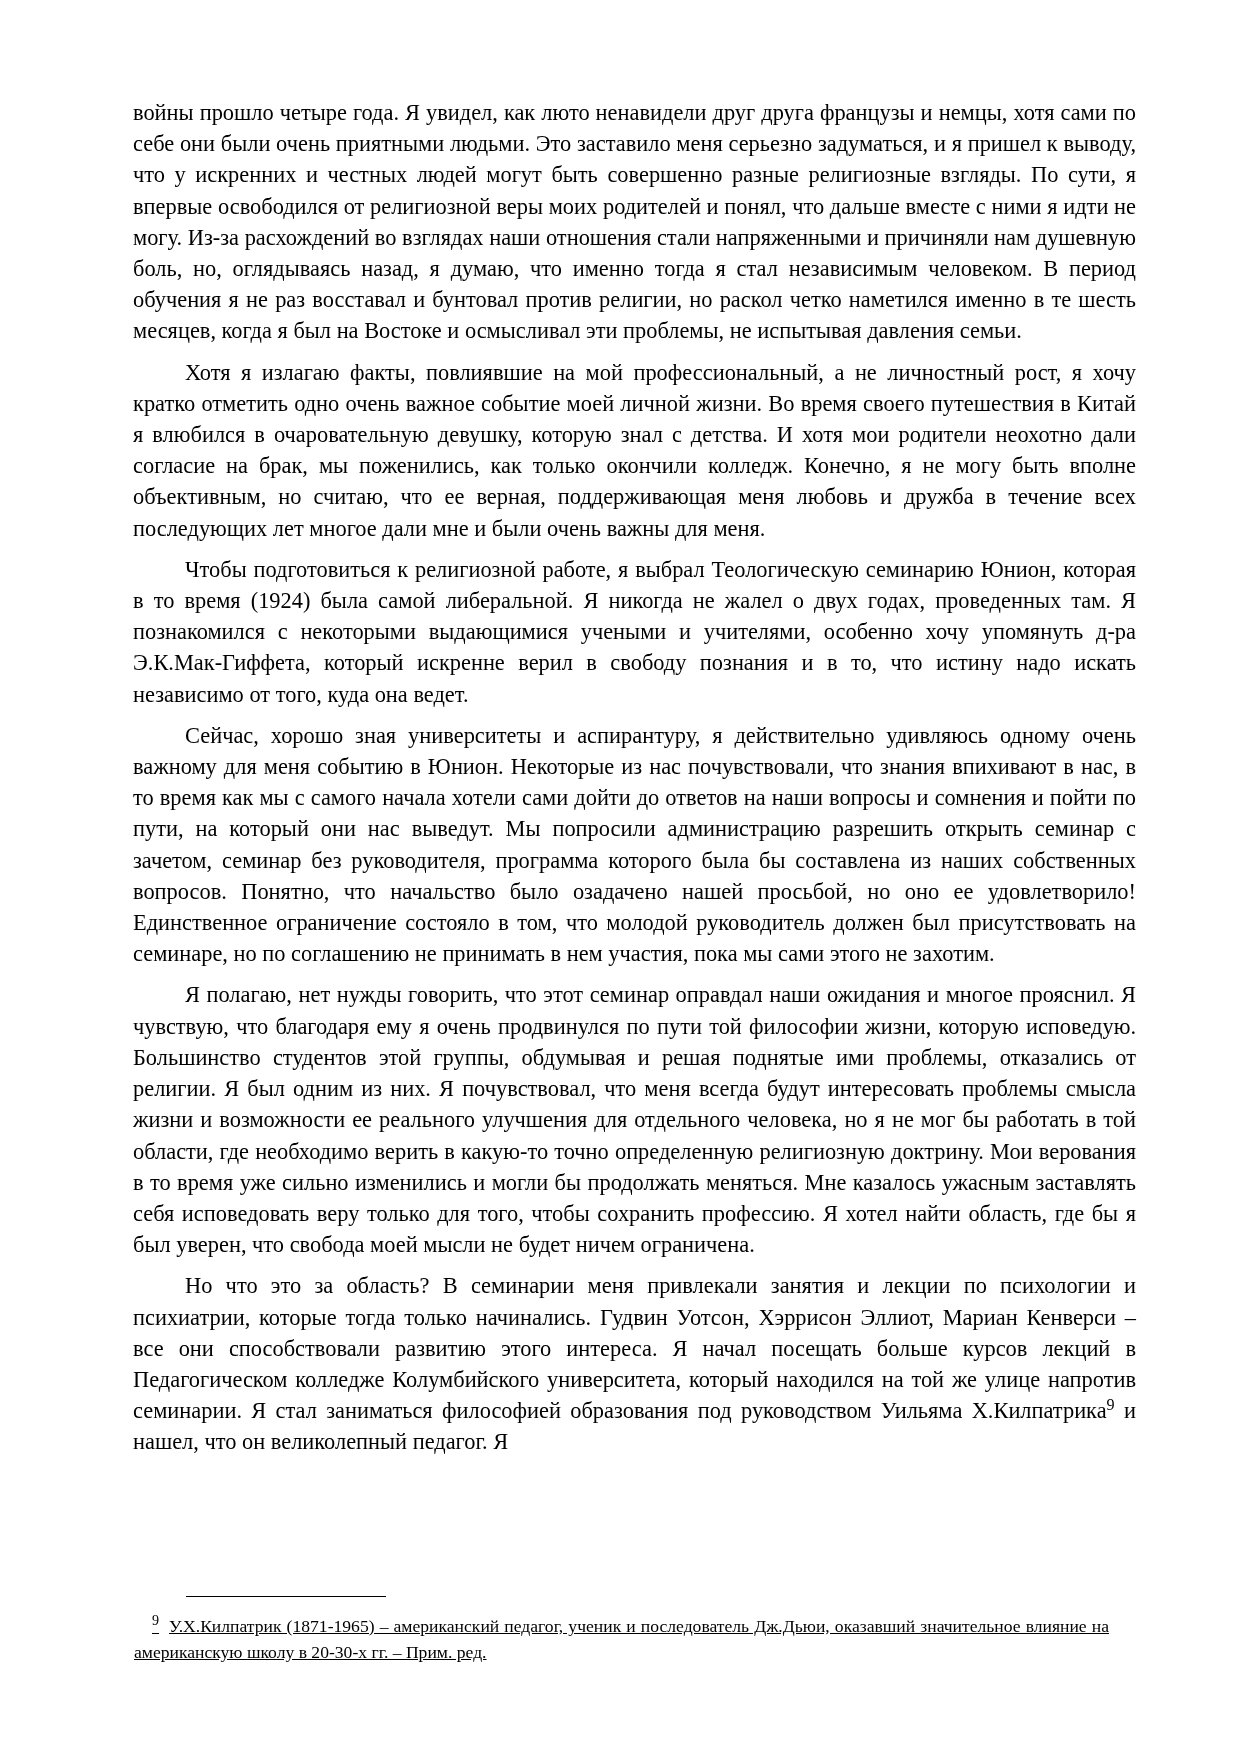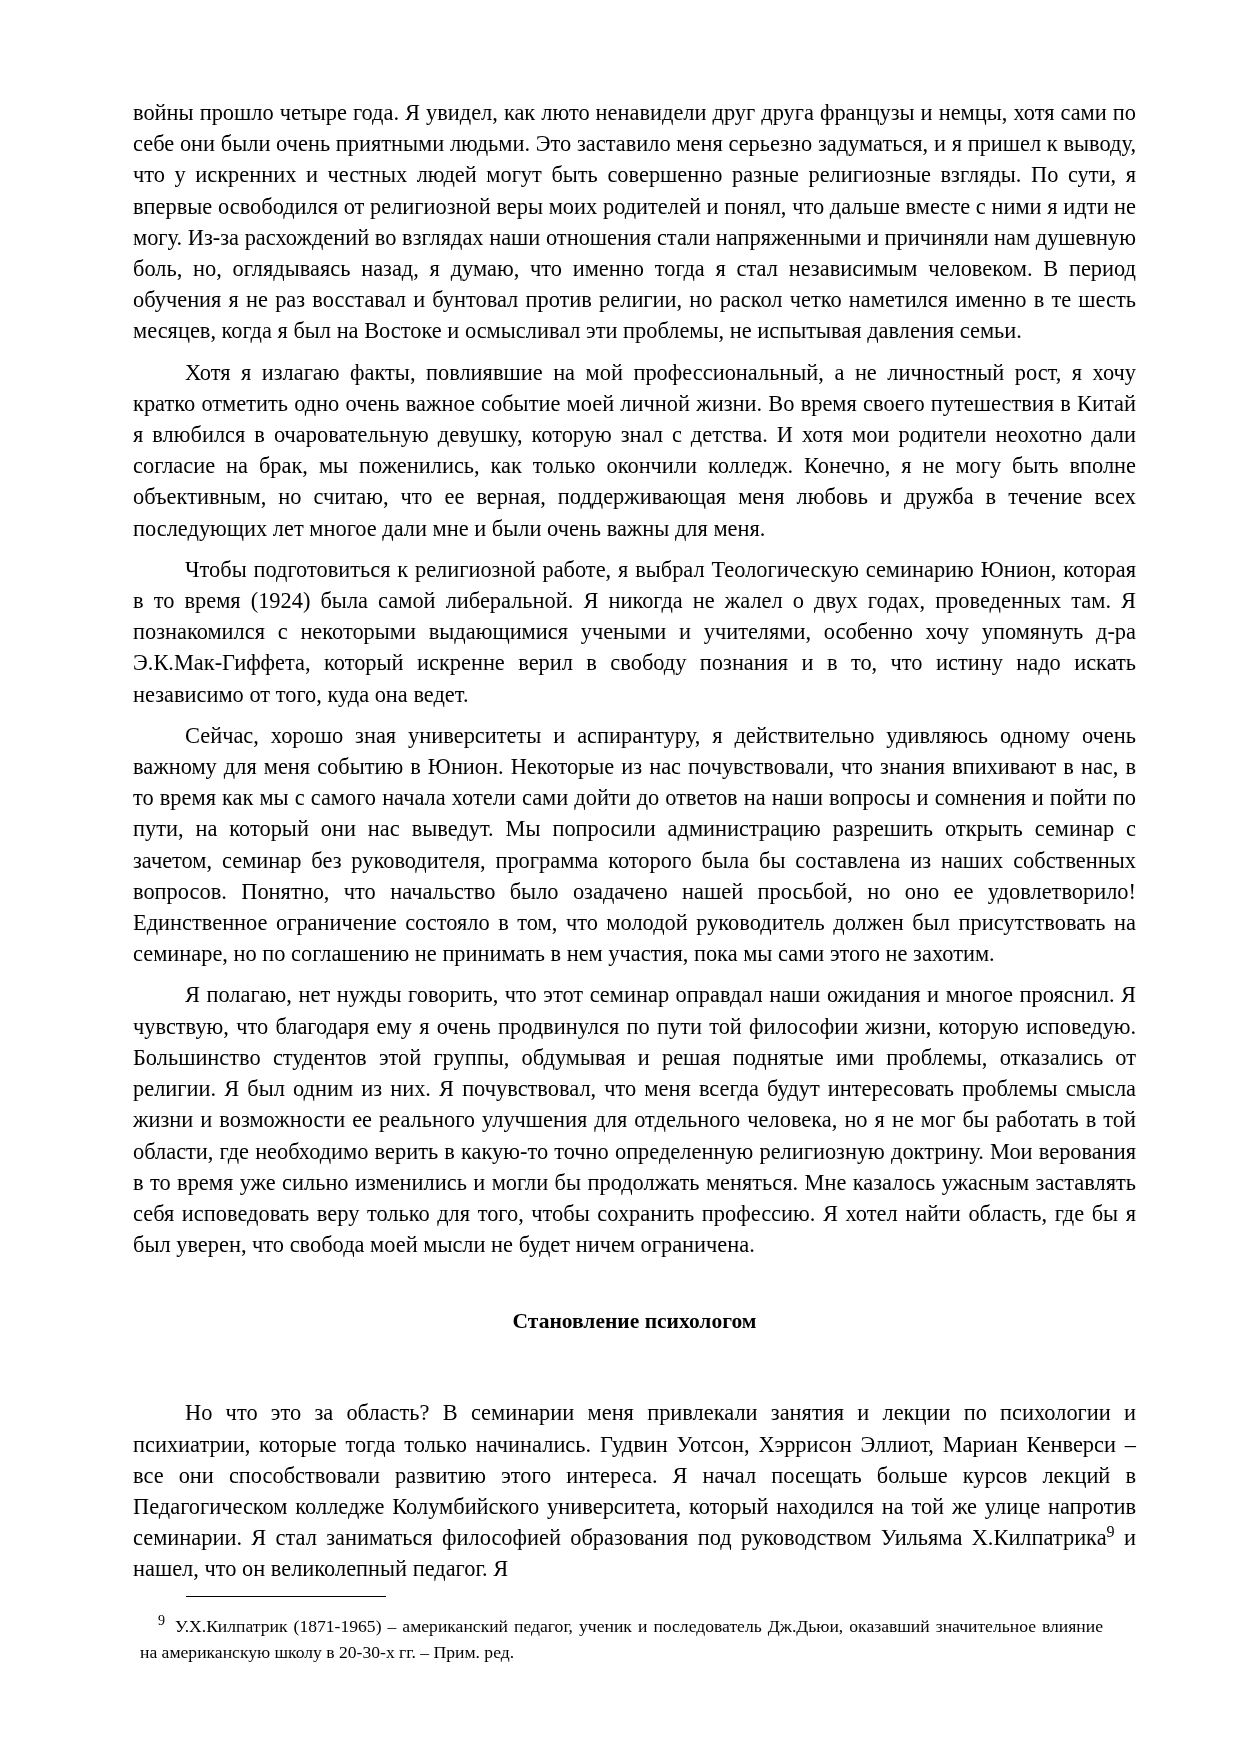--- a/index.html
+++ b/index.html
@@ -58,22 +58,23 @@
   .footnote-rule {
     width: 200px;
     height: 0;
     border-top: 1.6px solid #000000;
     margin: 0 0 16px 53px;
   }
   .footnote-text {
     font-size: 17.6px;
     line-height: 26px;
     text-align: justify;
-    margin: 7px;
+    margin: 1px;
     text-indent: 0;
+    text-decoration: underline;
   }
   .footnote-num {
     font-size: 0.8em;
     vertical-align: super;
     line-height: 0;
     margin-left: 18px;
     margin-right: 10px;
   }
   .footnote-body {
     display: inline;
@@ -87,21 +88,20 @@
   <p class="body-text">войны прошло четыре года. Я увидел, как люто ненавидели друг друга французы и немцы, хотя сами по себе они были очень приятными людьми. Это заставило меня серьезно задуматься, и я пришел к выводу, что у искренних и честных людей могут быть совершенно разные религиозные взгляды. По сути, я впервые освободился от религиозной веры моих родителей и понял, что дальше вместе с ними я идти не могу. Из-за расхождений во взглядах наши отношения стали напряженными и причиняли нам душевную боль, но, оглядываясь назад, я думаю, что именно тогда я стал независимым человеком. В период обучения я не раз восставал и бунтовал против религии, но раскол четко наметился именно в те шесть месяцев, когда я был на Востоке и осмысливал эти проблемы, не испытывая давления семьи.</p>
 
   <p class="body-text indent">Хотя я излагаю факты, повлиявшие на мой профессиональный, а не личностный рост, я хочу кратко отметить одно очень важное событие моей личной жизни. Во время своего путешествия в Китай я влюбился в очаровательную девушку, которую знал с детства. И хотя мои родители неохотно дали согласие на брак, мы поженились, как только окончили колледж. Конечно, я не могу быть вполне объективным, но считаю, что ее верная, поддерживающая меня любовь и дружба в течение всех последующих лет многое дали мне и были очень важны для меня.</p>
 
   <p class="body-text indent">Чтобы подготовиться к религиозной работе, я выбрал Теологическую семинарию Юнион, которая в то время (1924) была самой либеральной. Я никогда не жалел о двух годах, проведенных там. Я познакомился с некоторыми выдающимися учеными и учителями, особенно хочу упомянуть д-ра Э.К.Мак-Гиффета, который искренне верил в свободу познания и в то, что истину надо искать независимо от того, куда она ведет.</p>
 
   <p class="body-text indent">Сейчас, хорошо зная университеты и аспирантуру, я действительно удивляюсь одному очень важному для меня событию в Юнион. Некоторые из нас почувствовали, что знания впихивают в нас, в то время как мы с самого начала хотели сами дойти до ответов на наши вопросы и сомнения и пойти по пути, на который они нас выведут. Мы попросили администрацию разрешить открыть семинар с зачетом, семинар без руководителя, программа которого была бы составлена из наших собственных вопросов. Понятно, что начальство было озадачено нашей просьбой, но оно ее удовлетворило! Единственное ограничение состояло в том, что молодой руководитель должен был присутствовать на семинаре, но по соглашению не принимать в нем участия, пока мы сами этого не захотим.</p>
 
   <p class="body-text indent">Я полагаю, нет нужды говорить, что этот семинар оправдал наши ожидания и многое прояснил. Я чувствую, что благодаря ему я очень продвинулся по пути той философии жизни, которую исповедую. Большинство студентов этой группы, обдумывая и решая поднятые ими проблемы, отказались от религии. Я был одним из них. Я почувствовал, что меня всегда будут интересовать проблемы смысла жизни и возможности ее реального улучшения для отдельного человека, но я не мог бы работать в той области, где необходимо верить в какую-то точно определенную религиозную доктрину. Мои верования в то время уже сильно изменились и могли бы продолжать меняться. Мне казалось ужасным заставлять себя исповедовать веру только для того, чтобы сохранить профессию. Я хотел найти область, где бы я был уверен, что свобода моей мысли не будет ничем ограничена.</p>
 
-  <h2 class="section-heading">Становление психологом</h2>
 
   <p class="body-text indent after-heading"><span>Но что это за область? В семинарии меня привлекали занятия и лекции по психологии и психиатрии, которые тогда только начинались. Гудвин Уотсон, Хэррисон Эллиот, Мариан Кенверси – все они способствовали развитию этого интереса. Я начал посещать больше курсов лекций в Педагогическом колледже Колумбийского университета, который находился на той же улице напротив семинарии. Я стал заниматься философией образования под руководством Уильяма Х.Килпатрика</span><span class="fn-marker">9</span><span> и нашел, что он великолепный педагог. Я</span></p>
 
   <div class="footnote-area">
     <div class="footnote-rule"></div>
     <p class="footnote-text"><span class="footnote-num">9</span><span class="footnote-body">У.Х.Килпатрик (1871-1965) – американский педагог, ученик и последователь Дж.Дьюи, оказавший значительное влияние на американскую школу в 20-30-х гг. – Прим. ред.</span></p>
   </div>
 
 </div>
 

